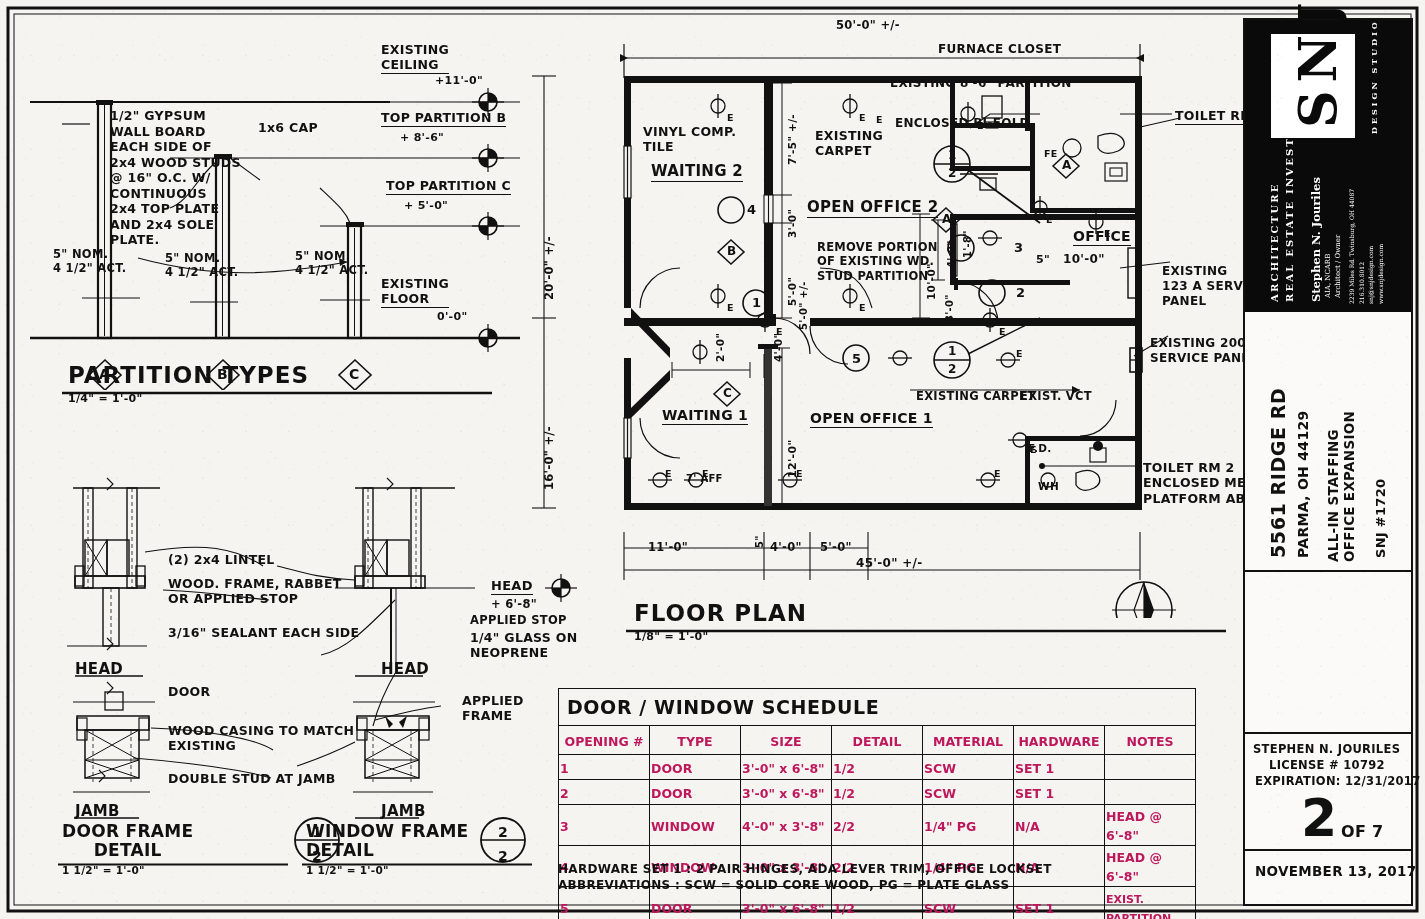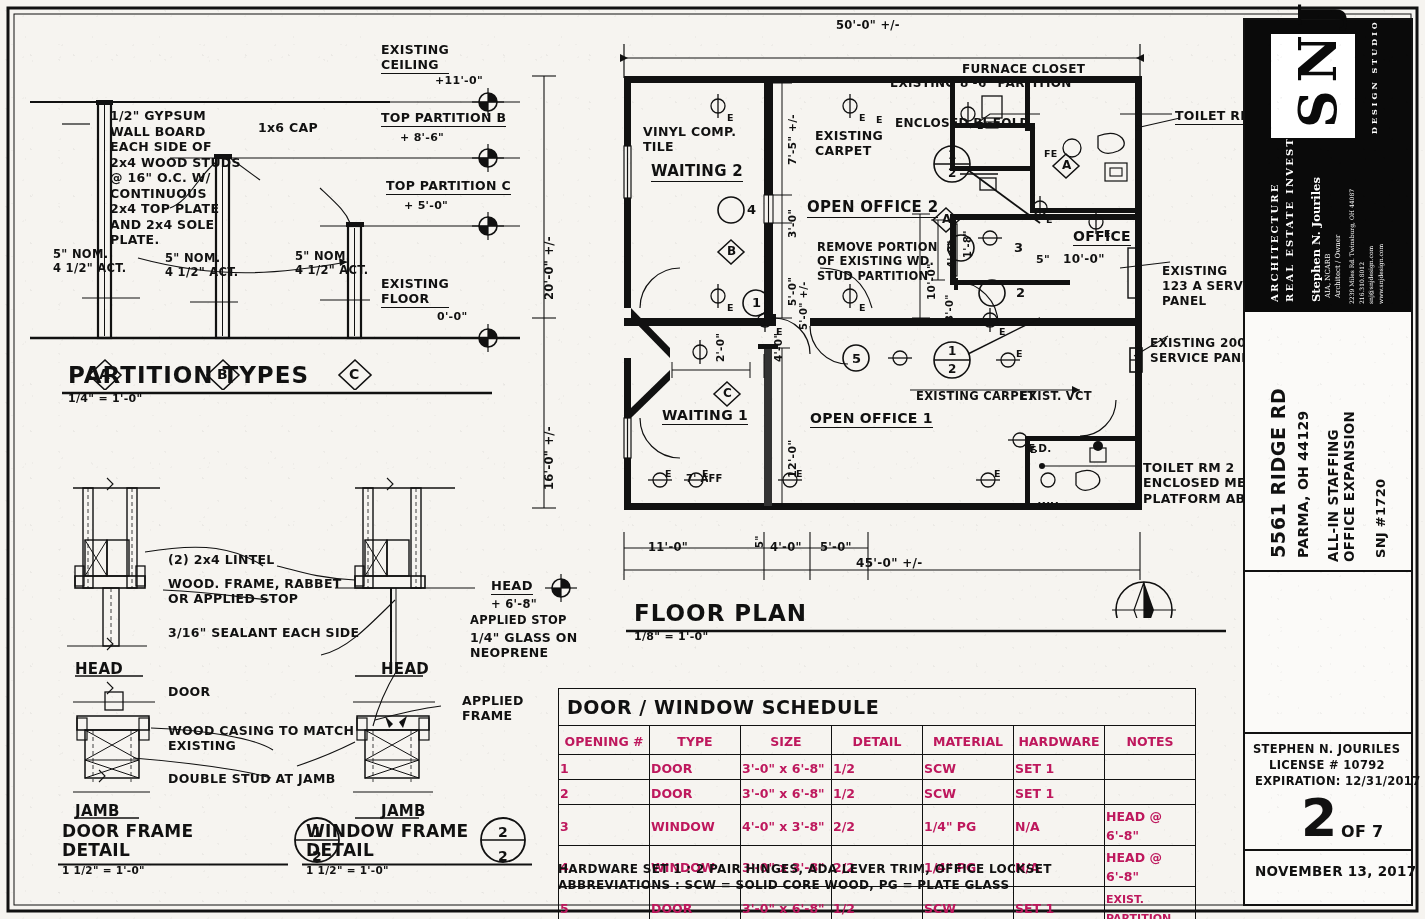--- a/index.html
+++ b/index.html
@@ -296,21 +296,21 @@
     <path d="M16 25 A9 9 0 0 1 7 16 L16 16 Z" fill="#111"></path>
     <line x1="0" y1="16" x2="32" y2="16" stroke="#111" stroke-width="1.2"></line>
     <line x1="16" y1="2" x2="16" y2="30" stroke="#111" stroke-width="1.2"></line>
   </svg>
 
   <div class="abs hand txt" style="left:75px;top:660px;font-size:15px;">HEAD</div>
   <div class="abs hand txt" style="left:75px;top:802px;font-size:15px;">JAMB</div>
   <div class="abs hand txt" style="left:381px;top:660px;font-size:15px;">HEAD</div>
   <div class="abs hand txt" style="left:381px;top:802px;font-size:15px;">JAMB</div>
 
-  <div class="abs hand ln txt" style="left:62px;top:822px;font-size:17px;line-height:1.12;">DOOR FRAME
+  <div class="abs hand ln txt" style="left:62px;top:822px;font-size:17px;line-height:1.12;text-align:center;">DOOR FRAME
 DETAIL</div>
   <svg class="abs" style="left:58px;top:862px" width="230" height="5">
       <line x1="0" y1="2.5" x2="230" y2="2.5" stroke="#111" stroke-width="2.2"></line>
     </svg>
   <div class="abs hand txt" style="left:62px;top:864px;font-size:10.5px;">1 1/2" = 1'-0"</div>
   <div class="abs hand txt" style="left:312px;top:824px;font-size:14px;">1</div>
   <div class="abs hand txt" style="left:312px;top:848px;font-size:14px;">2</div>
 
   <div class="abs hand ln txt" style="left:306px;top:822px;font-size:17px;line-height:1.12;">WINDOW FRAME
 DETAIL</div>
@@ -540,35 +540,35 @@
 CARPET</div>
   <div class="abs hand txt ul" style="left:807px;top:198px;font-size:15px;padding-bottom:1px;">OPEN OFFICE 2</div>
   <div class="abs hand txt ul" style="left:662px;top:407px;font-size:14px;padding-bottom:1px;">WAITING 1</div>
   <div class="abs hand txt ul" style="left:810px;top:410px;font-size:14px;padding-bottom:1px;">OPEN OFFICE 1</div>
   <div class="abs hand txt ul" style="left:1073px;top:228px;font-size:14px;padding-bottom:1px;">OFFICE</div>
   <div class="abs hand txt ul" style="left:1175px;top:108px;font-size:12.5px;padding-bottom:1px;">TOILET RM 2</div>
   <div class="abs hand ln txt" style="left:1143px;top:460px;font-size:12.5px;line-height:1.22;">TOILET RM 2
 ENCLOSED MECH
 PLATFORM ABOVE</div>
 
-  <div class="abs hand txt" style="left:938px;top:62px;font-size:12px;margin-left:24px;">FURNACE CLOSET</div>
+  <div class="abs hand txt" style="left:938px;top:42px;font-size:12px;">FURNACE CLOSET</div>
   <div class="abs hand txt" style="left:890px;top:76px;font-size:12px;">EXISTING 8'-6" PARTITION</div>
   <div class="abs hand txt" style="left:895px;top:116px;font-size:12px;">ENCLOSED BI-FOLD</div>
   <div class="abs hand ln txt" style="left:817px;top:240px;font-size:11.5px;line-height:1.24;">REMOVE PORTION
 OF EXISTING WD.
 STUD PARTITION</div>
   <div class="abs hand ln txt" style="left:1162px;top:264px;font-size:12px;line-height:1.24;">EXISTING
 123 A SERVICE
 PANEL</div>
   <div class="abs hand ln txt" style="left:1150px;top:336px;font-size:12px;line-height:1.24;">EXISTING 200 A
 SERVICE PANEL</div>
   <div class="abs hand txt" style="left:916px;top:389px;font-size:11.5px;">EXISTING CARPET</div>
   <div class="abs hand txt" style="left:1020px;top:389px;font-size:11.5px;">EXIST. VCT</div>
   <div class="abs hand txt" style="left:686px;top:473px;font-size:10px;">7' AFF</div>
-  <div class="abs hand txt" style="left:1038px;top:480px;font-size:10.5px;margin-top:20px;">WH</div>
+  <div class="abs hand txt" style="left:1038px;top:480px;font-size:10.5px;">WH</div>
   <div class="abs hand txt" style="left:1028px;top:442px;font-size:10.5px;">F.D.</div>
   <div class="abs hand txt" style="left:1044px;top:148px;font-size:9.5px;">FE</div>
 
   <div class="abs hand txt" style="left:1027px;top:202px;font-size:0px;"></div>
   <div class="abs hand txt" style="left:747px;top:202px;font-size:13px;">4</div>
   <div class="abs hand txt" style="left:752px;top:295px;font-size:13px;">1</div>
   <div class="abs hand txt" style="left:1014px;top:240px;font-size:13px;">3</div>
   <div class="abs hand txt" style="left:1016px;top:285px;font-size:13px;">2</div>
   <div class="abs hand txt" style="left:852px;top:351px;font-size:13px;">5</div>
 

